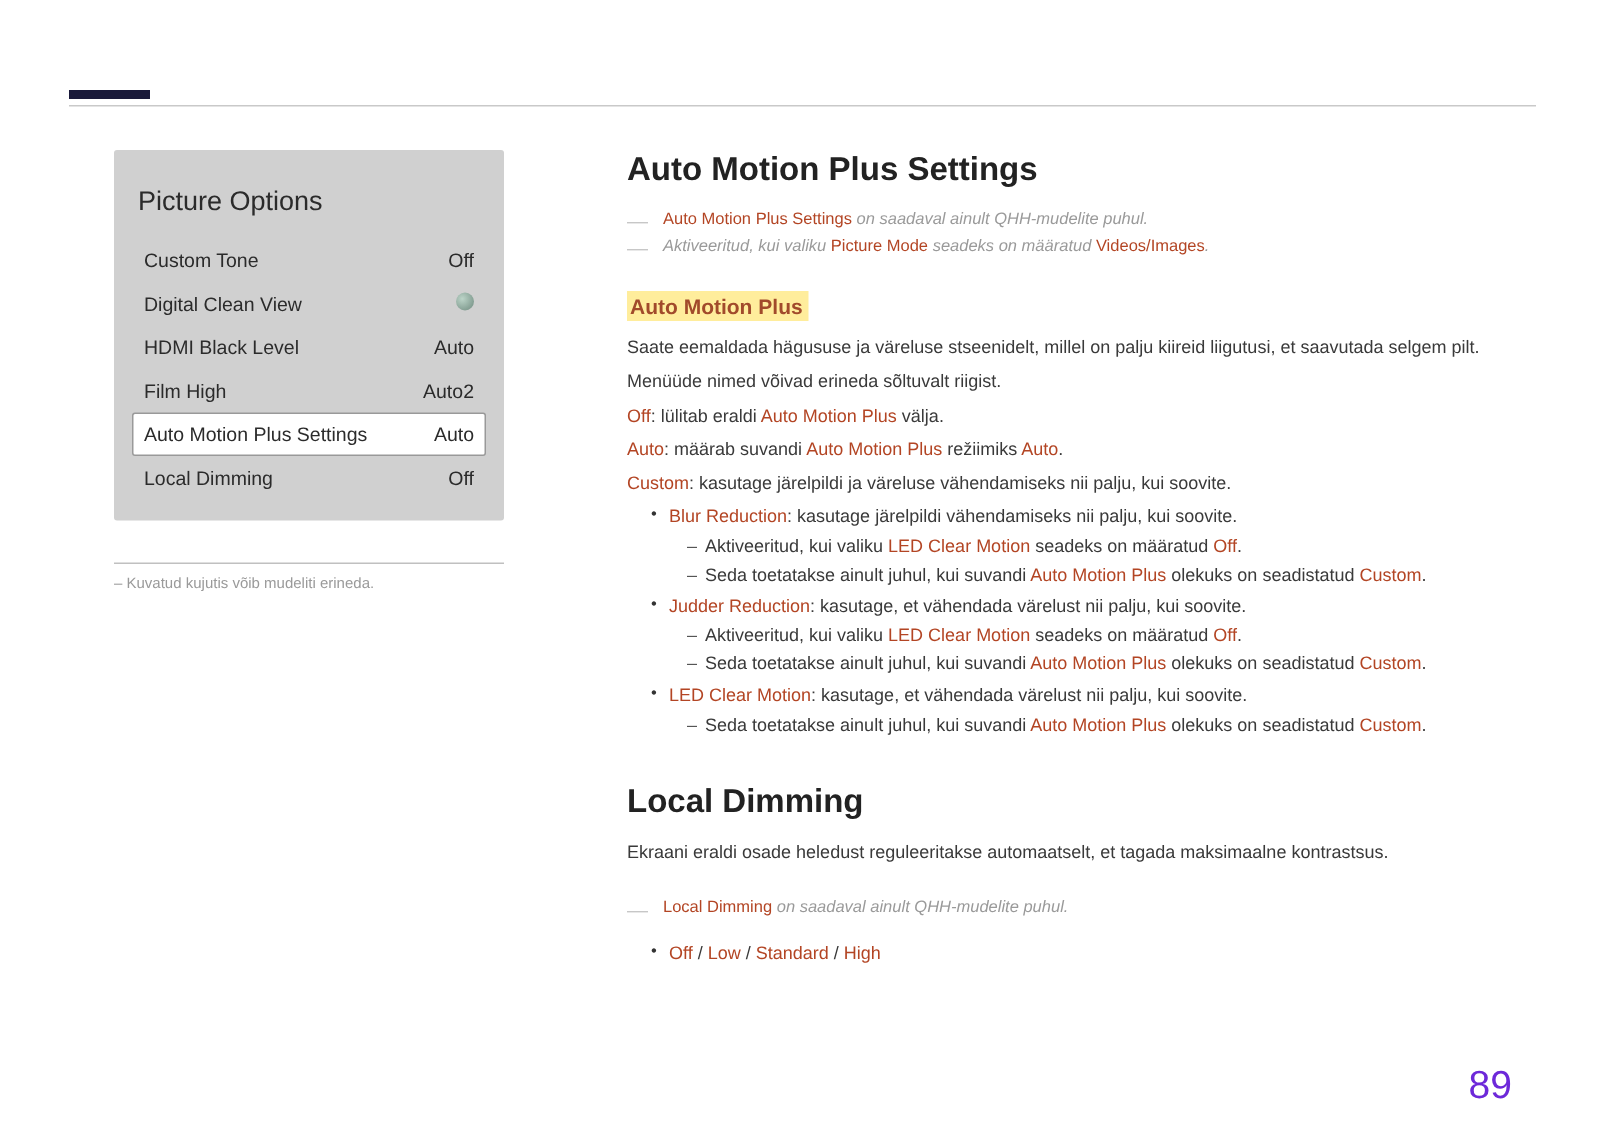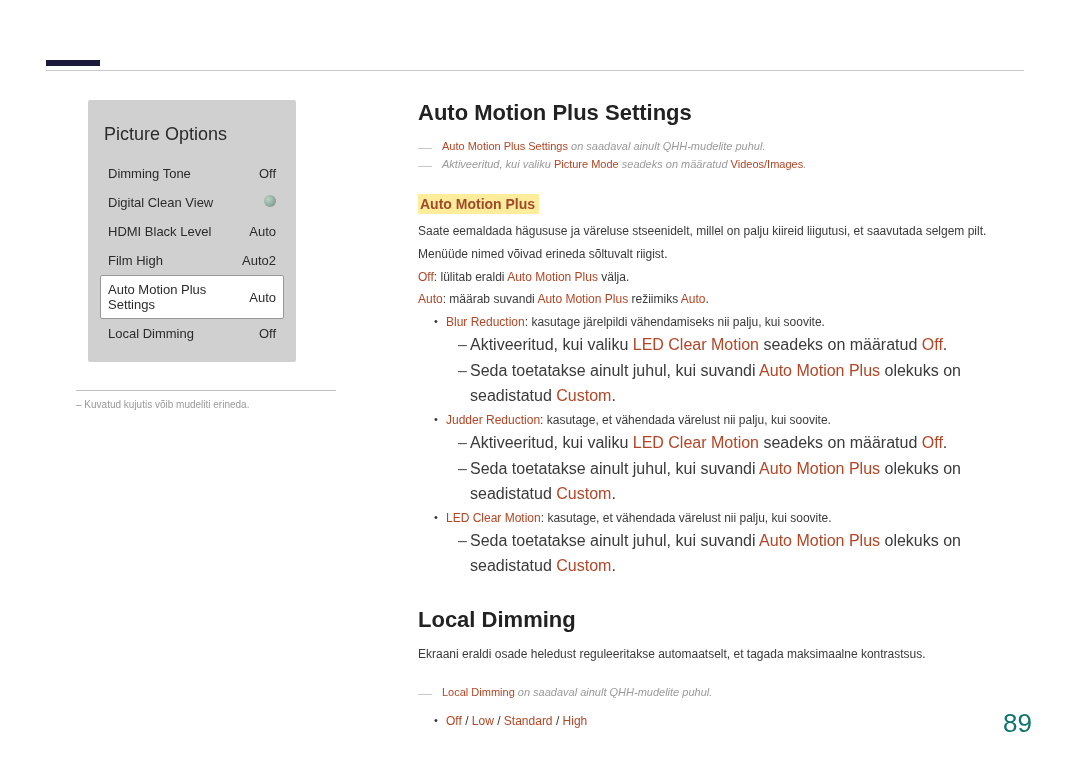--- a/index.html
+++ b/index.html
@@ -8,22 +8,22 @@
   .tab-mark { position: absolute; left: 46px; top: 60px; width: 54px; height: 6px; background: #1a1a3a; }
   .rule { position: absolute; left: 46px; right: 56px; top: 70px; border-top: 1px solid #c9c9c9; }
   .columns { display: flex; gap: 32px; margin-top: 52px; }
   .left-col { flex: 0 0 330px; }
   .right-col { flex: 1 1 auto; padding-top: 0; }
 
   .menu-box {
     background: #d0d0d0;
     border-radius: 2px;
     padding: 10px 12px 14px 12px;
-    width: 208px;
-    margin-left: 32px;
+    width: 260px;
+    margin-left: 20px;
   }
   .menu-title { font-size: 18px; font-weight: 400; color: #2b2b2b; margin: 14px 0 14px 4px; }
   .menu-row {
     display: flex; justify-content: space-between; align-items: center;
     font-size: 13px; color: #2b2b2b;
     padding: 7px 8px;
     border-radius: 2px;
   }
   .menu-row.selected { background: #fff; border: 1px solid #999; padding: 6px 7px; }
   .menu-row .val { color: #2b2b2b; font-size: 13px; }
@@ -45,40 +45,40 @@
   .subhead { background: #ffed9c; display: inline-block; padding: 2px 4px 2px 2px; font-size: 14px; font-weight: 700; color: #a14a2b; margin: 10px 0 8px 0; }
 
   .tight p { margin-bottom: 4px; }
   .accent { color: #b34524; }
   .gray { color: #9a9a9a; font-style: italic; }
 
   ul.bullets { list-style: none; margin: 4px 0 0 16px; }
   ul.bullets > li { position: relative; padding-left: 12px; font-size: 12px; color:#3a3a3a; line-height:1.6; margin-bottom:2px; }
   ul.bullets > li::before { content: "•"; position:absolute; left:0; top:0; color:#333; font-size:11px; }
   ul.sub { list-style:none; margin-left: 12px; }
-  ul.sub > li { position:relative; padding-left:12px; font-size:16px; color:#3a3a3a; line-height:1.6; }
+  ul.sub > li { position:relative; padding-left:12px; font-size:12px; color:#3a3a3a; line-height:1.6; }
   ul.sub > li::before { content:"–"; position:absolute; left:0; top:0; color:#555; }
 
-  .page-num { position:absolute; right: 48px; bottom: 24px; font-size: 26px; color: #0f766e; font-weight:400; }
+  .page-num { position:absolute; right: 72px; bottom: 24px; font-size: 26px; color: #6d28d9; font-weight:400; }
 </style>
 </head>
 <body>
 
 <div class="page">
   <div class="tab-mark"></div>
   <div class="rule"></div>
 
   <div class="columns">
 
     <div class="left-col">
       <div class="menu-box">
         <div class="menu-title">Picture Options</div>
 
         <div class="menu-row">
-          <span>Dimming Tone</span>
+          <span>Custom Tone</span>
           <span class="val">Off</span>
         </div>
 
         <div class="menu-row">
           <span>Digital Clean View</span>
           <span class="val"><span class="dot-icon"></span></span>
         </div>
 
         <div class="menu-row">
           <span>HDMI Black Level</span>
@@ -120,20 +120,21 @@
         </div>
       </div>
 
       <div class="subhead">Auto Motion Plus</div>
 
       <div class="body-text tight">
         <p>Saate eemaldada hägususe ja väreluse stseenidelt, millel on palju kiireid liigutusi, et saavutada selgem pilt.</p>
         <p>Menüüde nimed võivad erineda sõltuvalt riigist.</p>
         <p><span class="accent">Off</span><span>: lülitab eraldi </span><span class="accent">Auto Motion Plus</span><span> välja.</span></p>
         <p><span class="accent">Auto</span><span>: määrab suvandi </span><span class="accent">Auto Motion Plus</span><span> režiimiks </span><span class="accent">Auto</span><span>.</span></p>
+        <p><span class="accent">Custom</span><span>: kasutage järelpildi ja väreluse vähendamiseks nii palju, kui soovite.</span></p>
       </div>
 
       <ul class="bullets">
         <li>
           <span class="accent">Blur Reduction</span><span>: kasutage järelpildi vähendamiseks nii palju, kui soovite.</span>
           <ul class="sub">
             <li><span>Aktiveeritud, kui valiku </span><span class="accent">LED Clear Motion</span><span> seadeks on määratud </span><span class="accent">Off</span><span>.</span></li>
             <li><span>Seda toetatakse ainult juhul, kui suvandi </span><span class="accent">Auto Motion Plus</span><span> olekuks on seadistatud </span><span class="accent">Custom</span><span>.</span></li>
           </ul>
         </li>

